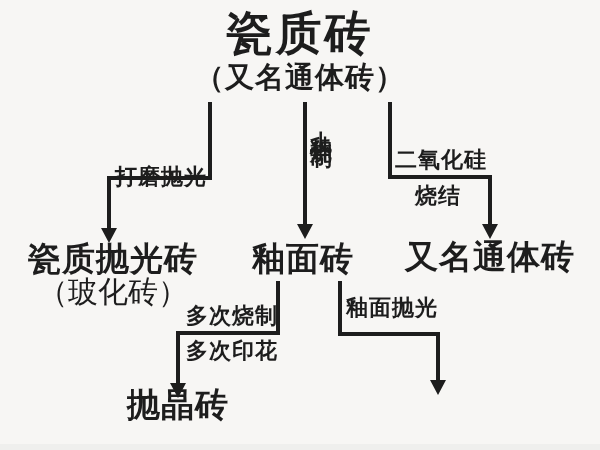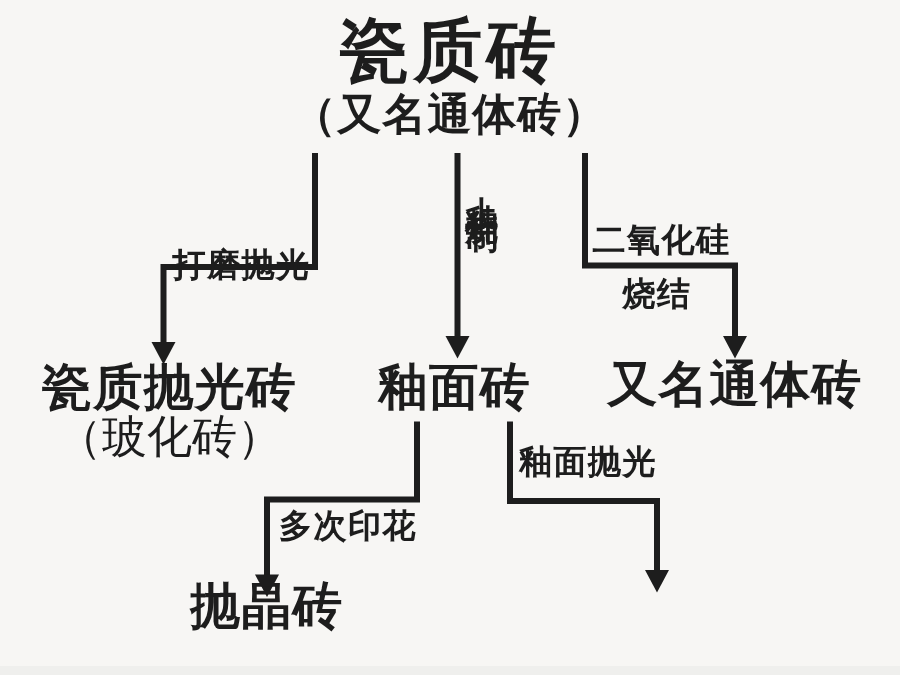--- a/index.html
+++ b/index.html
@@ -65,18 +65,19 @@
   <div class="txt edge-label center" style="left:161px;top:165px;">打磨抛光</div>
   <div class="txt edge-label vertical" style="left:310px;top:113px;">上釉烧制</div>
   <div class="txt edge-label center" style="left:441px;top:148px;">二氧化硅</div>
   <div class="txt edge-label center" style="left:438px;top:184px;">烧结</div>
 
   <div class="txt node center" style="left:113px;top:242px;">瓷质抛光砖</div>
   <div class="txt node-sub center" style="left:113px;top:276px;font-weight:normal;">（玻化砖）</div>
   <div class="txt node center" style="left:303px;top:242px;">釉面砖</div>
   <div class="txt node center" style="left:490px;top:240px;">又名通体砖</div>
 
+  <div class="txt edge-label center" style="left:232px;top:304px;">多次烧制</div>
   <div class="txt edge-label center" style="left:232px;top:339px;">多次印花</div>
   <div class="txt edge-label center" style="left:392px;top:296px;">釉面抛光</div>
 
   <div class="txt node center" style="left:178px;top:388px;">抛晶砖</div>
 
 </div>
 
 </body></html>

